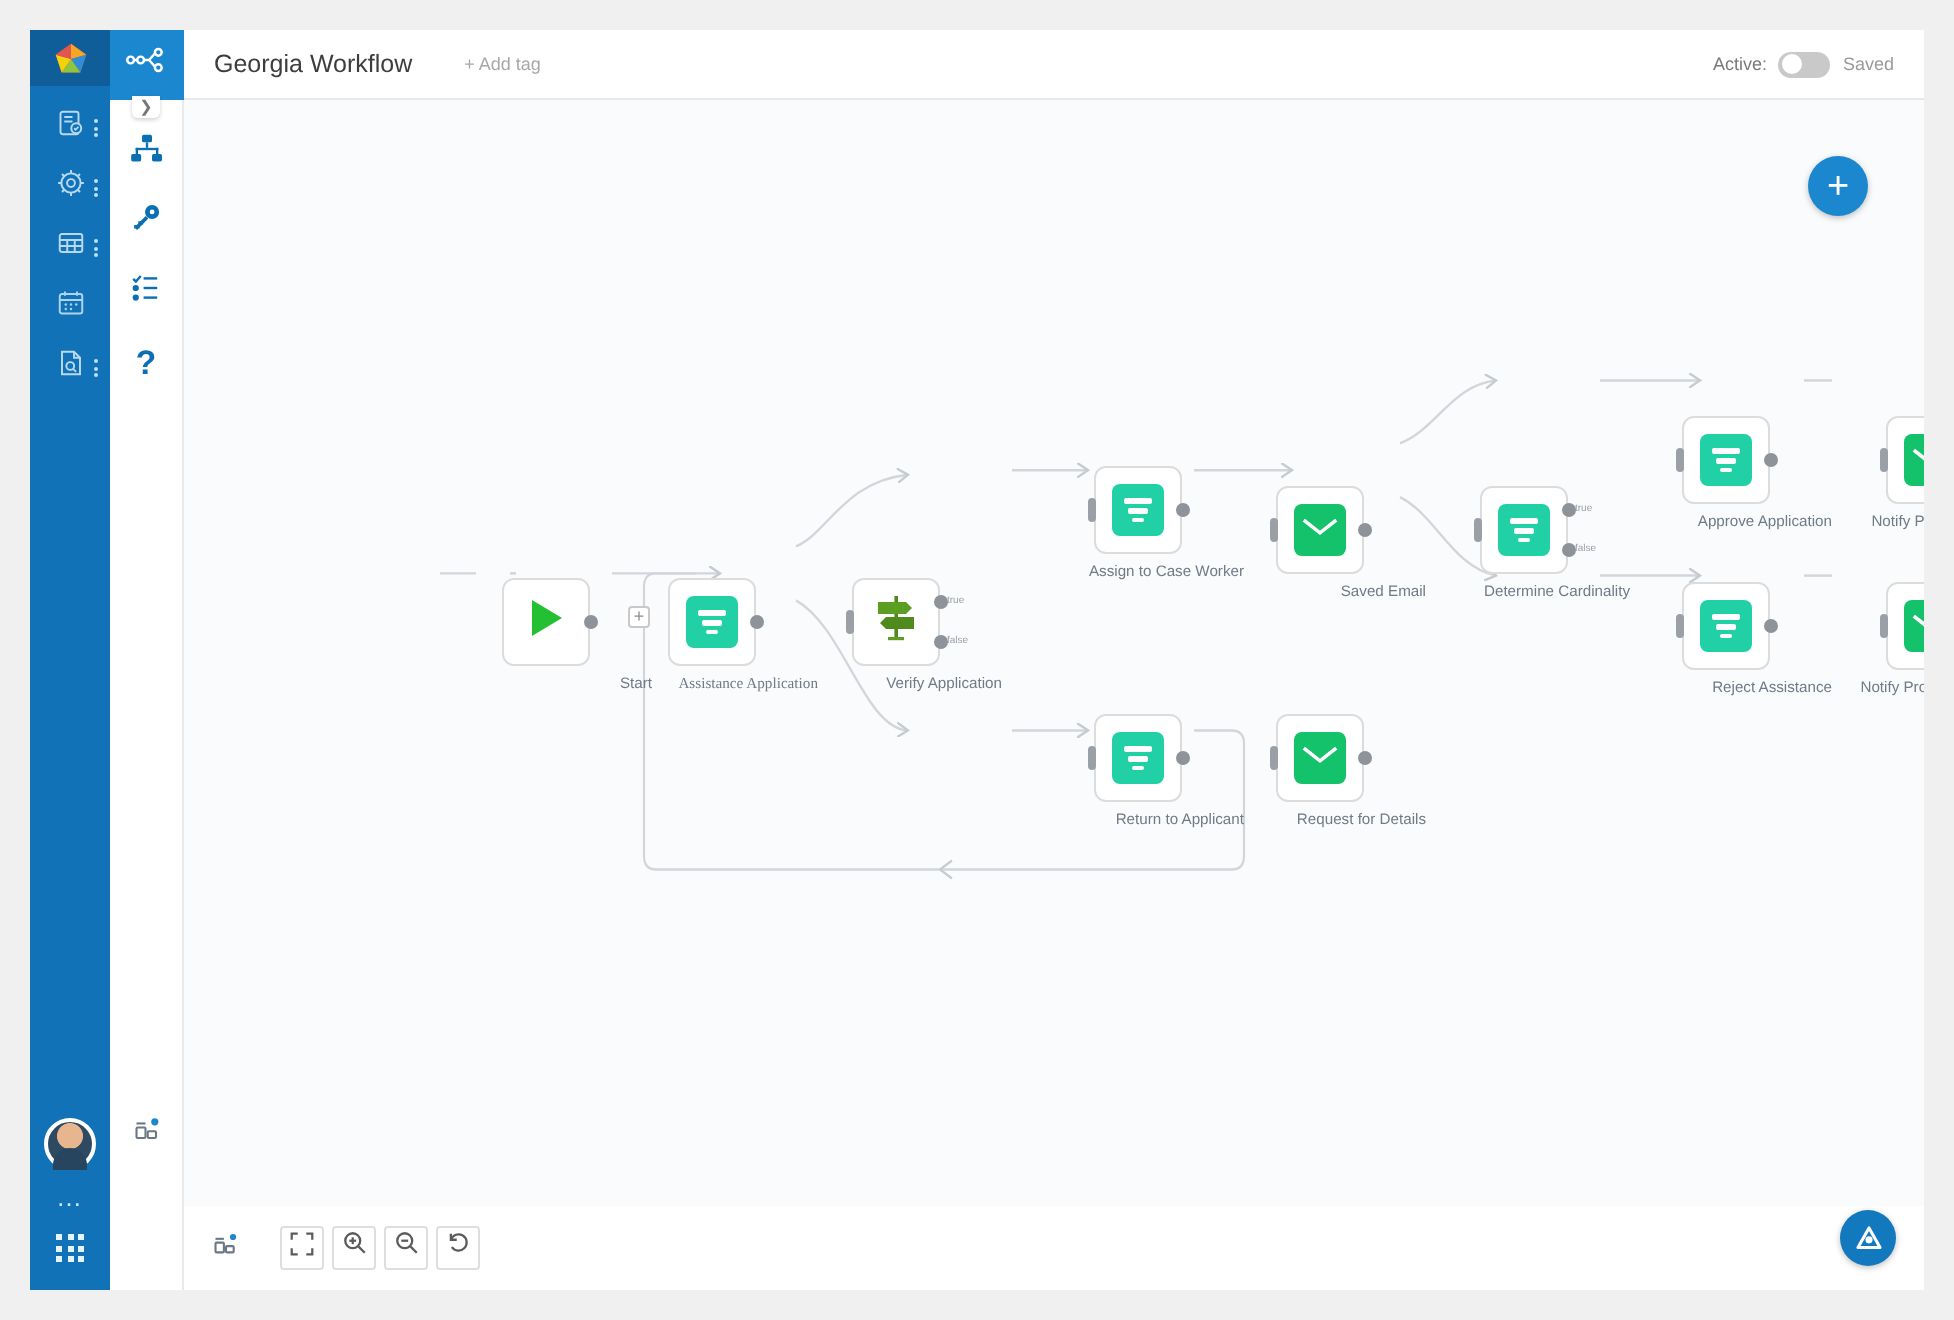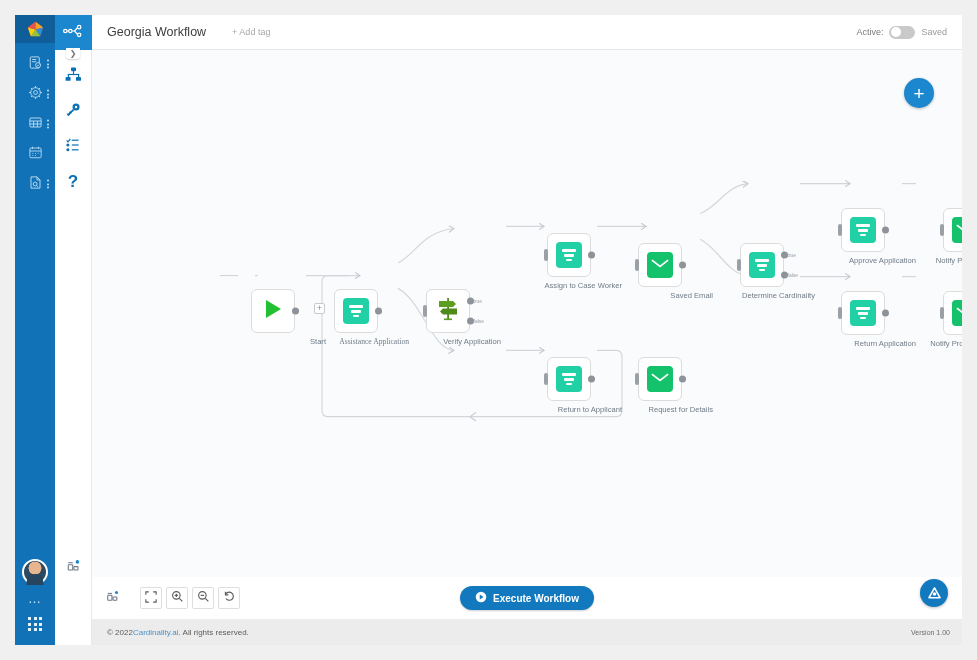--- a/index.html
+++ b/index.html
@@ -559,21 +559,21 @@
       <div class="node" style="left:749px; top:241px;">
         <div class="box">
           <span class="gl gl-form" style="flex-direction:column;gap:2px;">
               <i class="l1"></i>
               <i class="l2"></i>
               <i class="l3"></i>
             </span>
         </div>
         <span class="in-stub"></span>
         <span class="port out"></span>
-        <span class="label">Return Application</span>
+        <span class="label">Reject Assistance</span>
       </div>
 
       <div class="node" style="left:851px; top:241px;">
         <div class="box">
           <span class="gl gl-mail">
             <svg width="18" height="13" viewBox="0 0 20 14">
                 <path d="M1 1 L10 8 L19 1" fill="none" stroke="#fff" stroke-width="2"></path>
               </svg>
           </span>
         </div>
@@ -652,39 +652,24 @@
         <span class="tb-btn">
           <span>
             <svg width="13" height="13" viewBox="0 0 16 16" fill="none" stroke="#5b5b5b" stroke-width="1.4">
               <path d="M3 6 A5 5 0 1 1 3.6 10.5"></path>
                 <path d="M3 2.3 V6 H6.6"></path>
             </svg>
           </span>
         </span>
       </span>
 
-      <span class="exec-btn">
-        <span>
-          <svg width="12" height="12" viewBox="0 0 16 16">
-            <circle cx="8" cy="8" r="7" fill="#fff"></circle>
-              <path d="M6.3 4.7 L11.3 8 L6.3 11.3 Z" fill="#1279be"></path>
-          </svg>
-        </span>
-        <span>Execute Workflow</span>
-      </span>
 
       <span class="logo-fab">
         <svg width="17" height="17" viewBox="0 0 20 20" fill="none" stroke="#fff" stroke-width="1.8" stroke-linejoin="round">
           <path d="M10 3.5 L16.5 15 H3.5 Z"></path>
           <circle cx="10" cy="10.5" r="2.1" fill="#fff" stroke="none"></circle>
         </svg>
       </span>
     </div>
 
-    <div class="footer">
-      <span>© 2022 </span>
-        <a href="#">Cardinality.ai</a>
-        <span>. All rights reserved.</span>
-      <span class="version">Version 1.00</span>
-    </div>
 
   </div>
 </div>
 
 </body></html>

